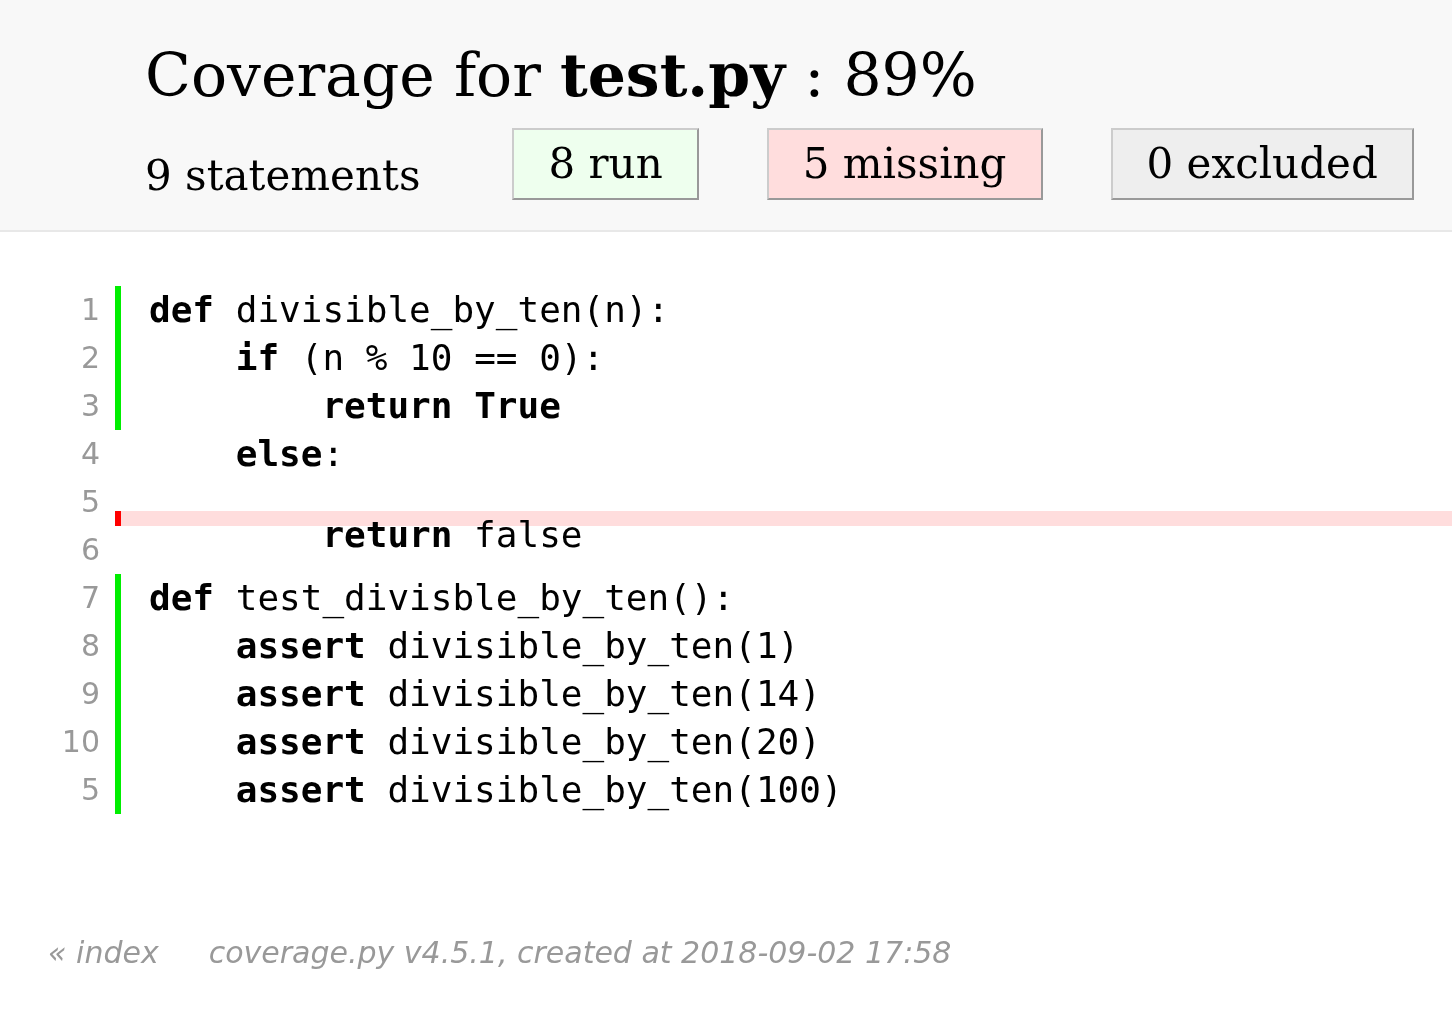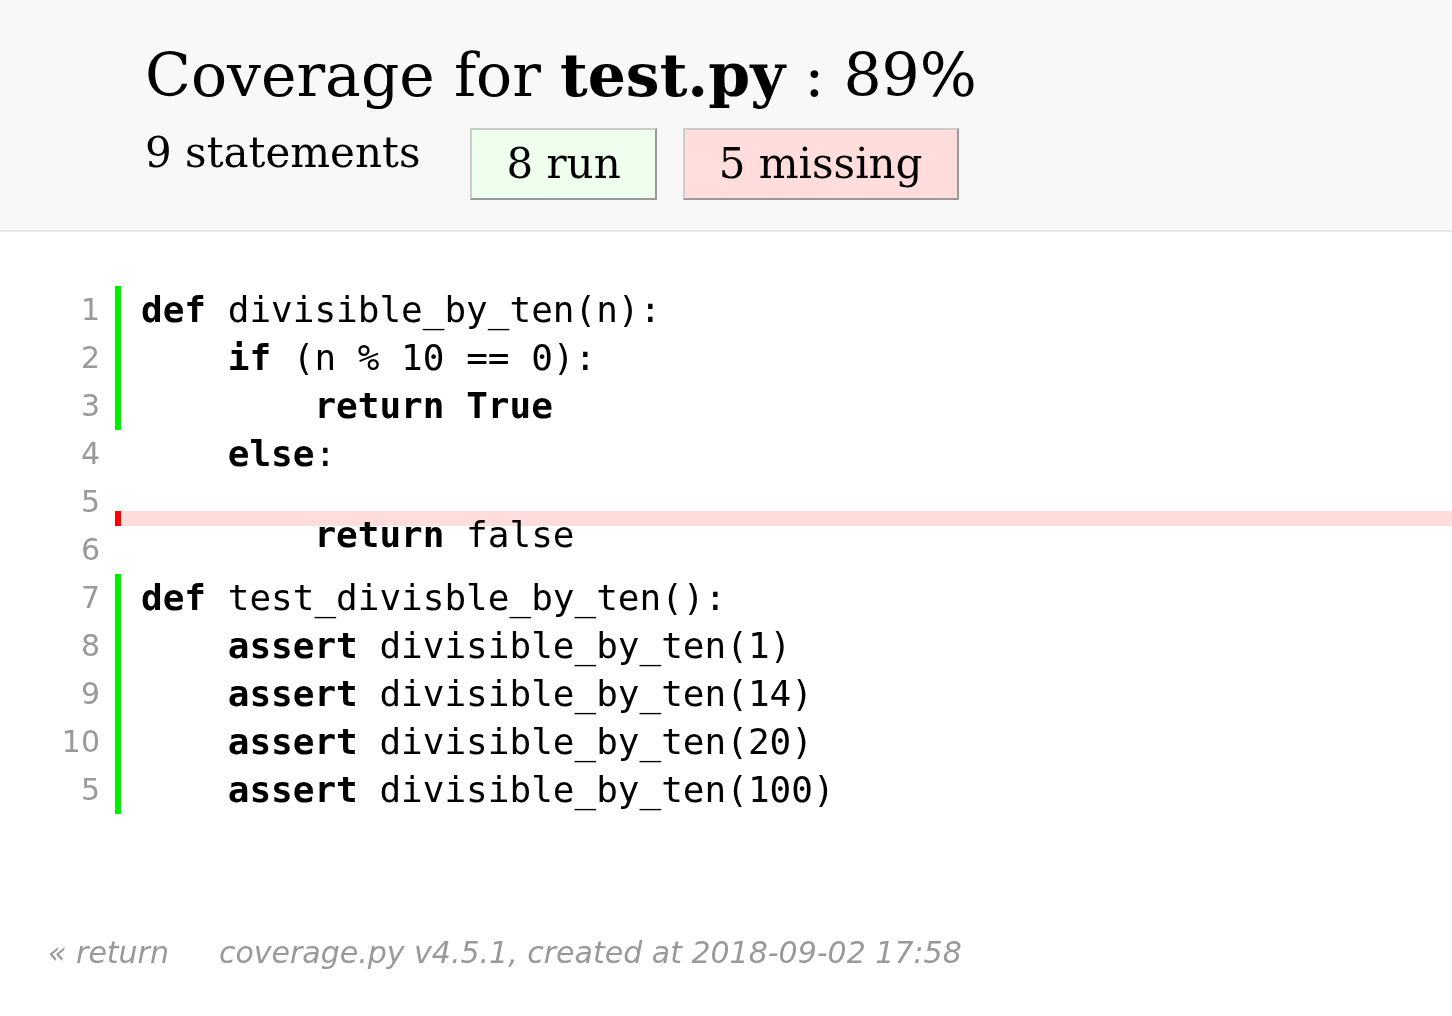--- a/index.html
+++ b/index.html
@@ -35,23 +35,24 @@
     font-size: 60px;
     font-weight: normal;
     line-height: 1.1;
     color: #000000;
     white-space: pre;
   }
   h1.title .file { font-weight: bold; }
   .stats {
     margin-top: 20px;
     display: flex;
-    align-items: flex-start;
+    align-items: flex-end;
     font-size: 42px;
     color: #000000;
+    gap: 42px;
   }
   .statements { margin-right: 50px; white-space: pre; }
   .badge {
     font-family: "DejaVu Serif", "Liberation Serif", serif;
     font-size: 42px;
     line-height: 1.15;
     color: #000000;
     background: #ffffff;
     border: 2px solid;
     border-color: #cccccc #999999 #999999 #cccccc;
@@ -81,21 +82,21 @@
     font-family: "DejaVu Sans", "Liberation Sans", sans-serif;
     font-size: 30px;
     line-height: 48px;
     color: var(--lineno-color);
     user-select: none;
   }
   .codecell {
     flex: 1 1 auto;
     margin-left: 15px;
     border-left: 6px solid transparent;
-    padding-left: 20px;
+    padding-left: 28px;
     font-size: 36px;
     line-height: 48px;
     white-space: pre;
     color: #000000;
   }
   .line.run .codecell { border-left-color: var(--run-bar); }
   .line.mis .codecell { border-left-color: var(--mis-bar); background: var(--mis-bg); margin-top: 33px; }
   .codecell .key { font-weight: bold; }
 
   
@@ -120,20 +121,21 @@
 
 <div class="page">
 
   <header class="header">
     <h1 class="title"><span>Coverage for </span><span class="file">test.py</span><span> : 89%</span></h1>
 
     <div class="stats">
       <span class="statements">9 statements</span>
       <button class="badge run">8 run</button>
       <button class="badge mis">5 missing</button>
+      <button class="badge exc">0 excluded</button>
     </div>
   </header>
 
   <main id="source">
       <div class="line run">
         <span class="lineno">1</span>
         <span class="codecell"><span class="key">def</span><span> divisible_by_ten(n):</span></span>
       </div>
       <div class="line run">
         <span class="lineno">2</span>
@@ -171,17 +173,17 @@
         <span class="lineno">10</span>
         <span class="codecell"><span>    </span><span class="key">assert</span><span> divisible_by_ten(20)</span></span>
       </div>
       <div class="line run">
         <span class="lineno">5</span>
         <span class="codecell"><span>    </span><span class="key">assert</span><span> divisible_by_ten(100)</span></span>
       </div>
     </main>
 
   <footer class="footer">
-    <a href="#">« return</a>
+    <a href="#">« index</a>
     <span class="created">coverage.py v4.5.1, created at 2018-09-02 17:58</span>
   </footer>
 
 </div>
 
 </body></html>

